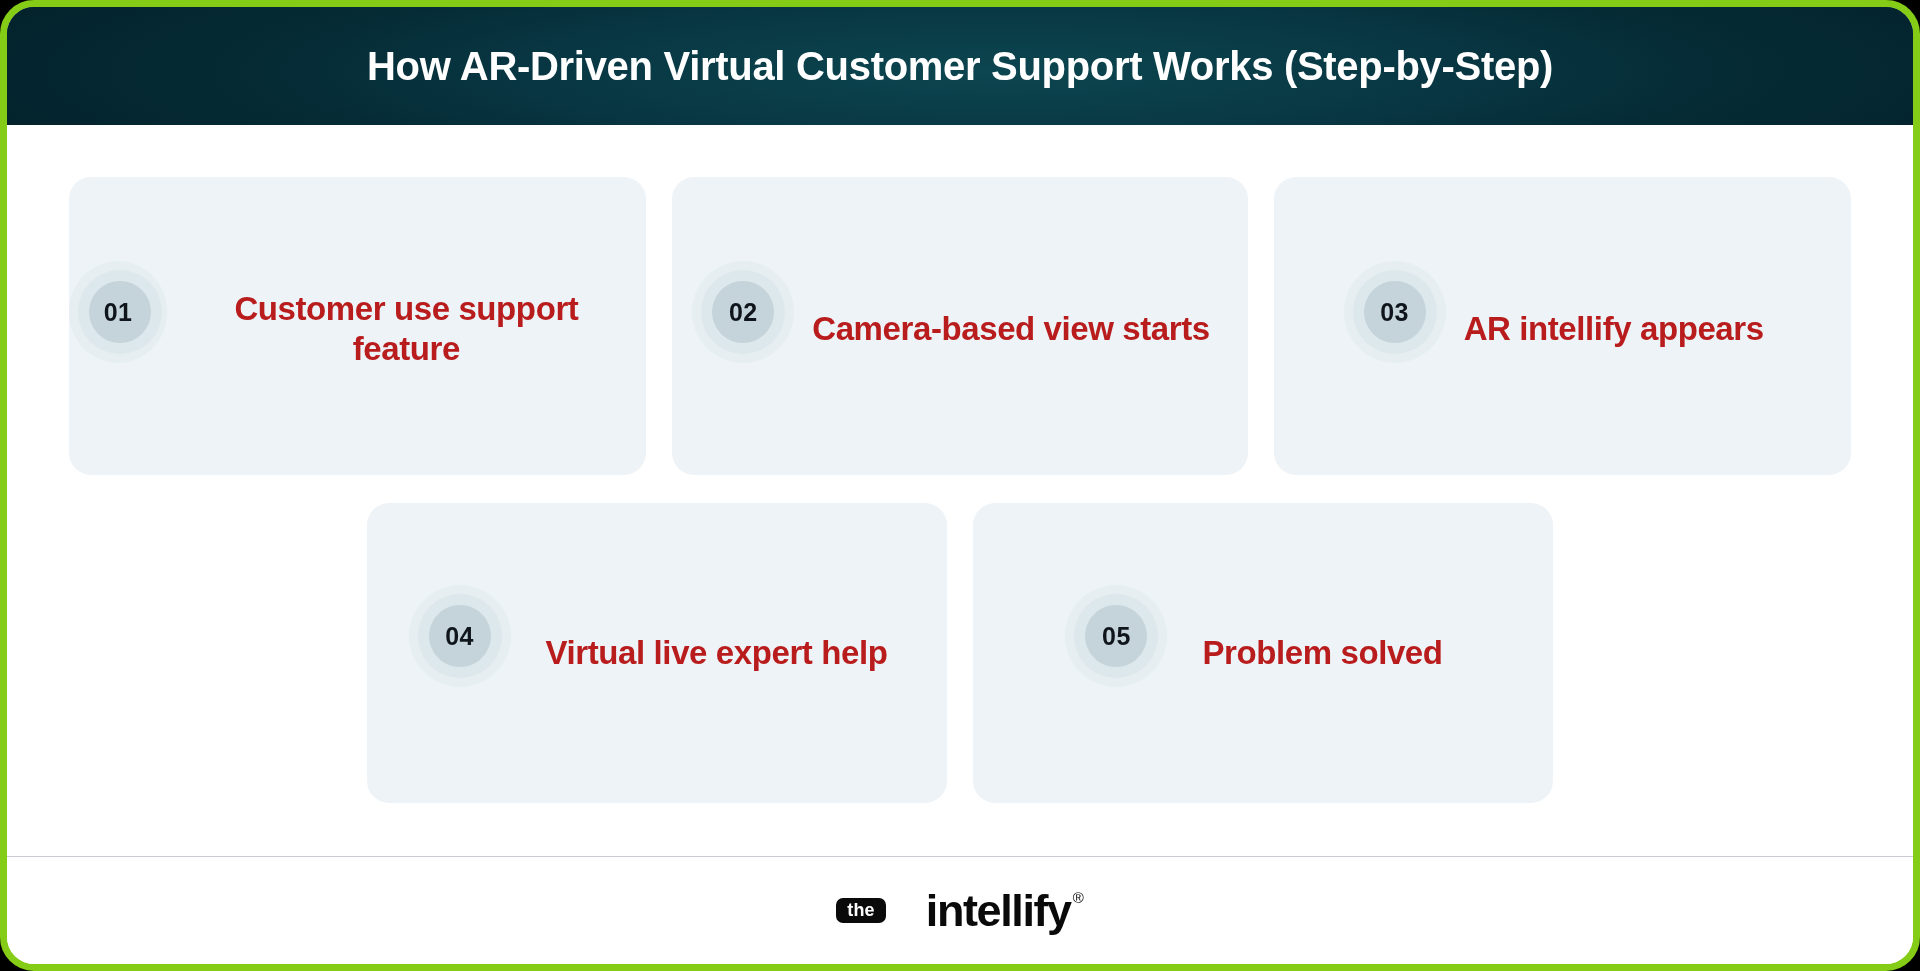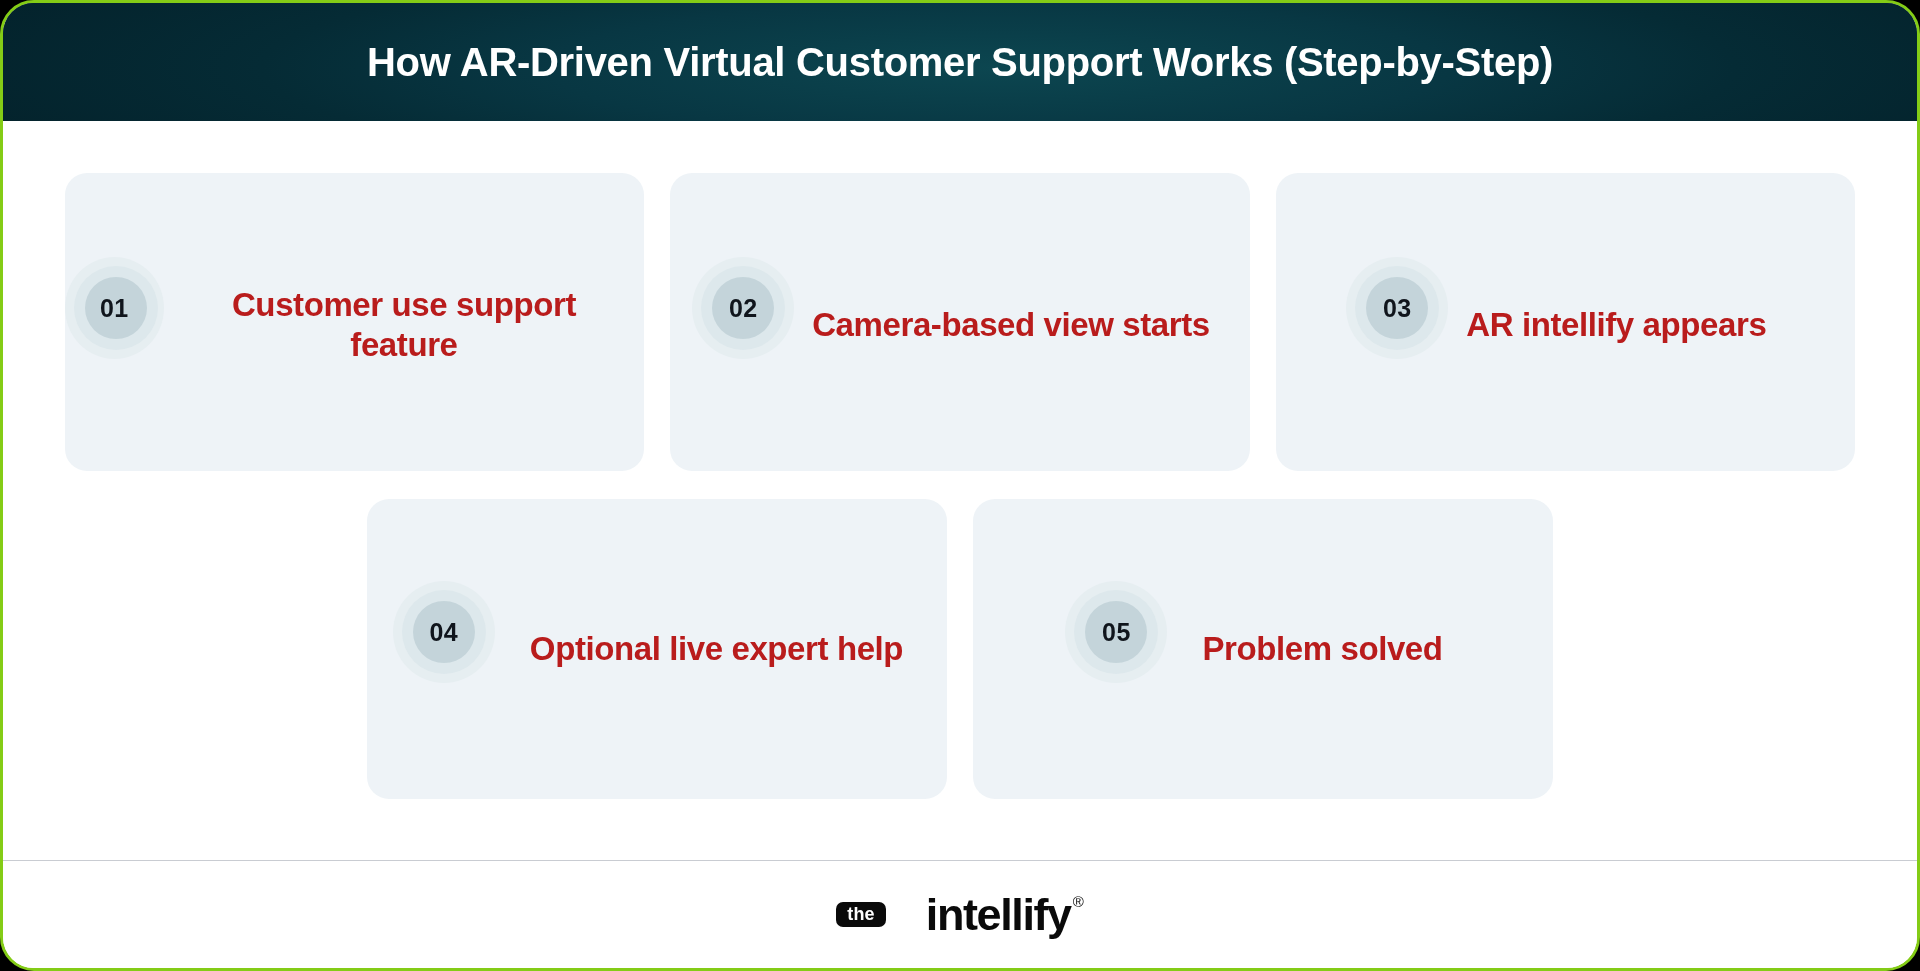--- a/index.html
+++ b/index.html
@@ -13,21 +13,21 @@
     overflow: hidden;
   }
 
   
   .infographic {
     position: relative;
     width: 1920px;
     height: 971px;
     border-radius: 34px;
     background: #ffffff;
-    border: 3px solid #84cc16;
+    border: 7px solid #84cc16;
     overflow: hidden;
   }
 
   
   .header {
     position: relative;
     width: 100%;
     height: 118px;
     background:
       radial-gradient(ellipse 62% 150% at 52% 55%, #0c4650 0%, #083743 38%, #052b35 62%, #032029 100%),
@@ -238,21 +238,21 @@
       </div>
 
     </div>
 
     <div class="row row-bottom">
 
       <div class="step-card">
         <div class="badge">
           <span class="badge-number">04</span>
         </div>
-        <div class="step-label">Optional live expert help</div>
+        <div class="step-label">Virtual live expert help</div>
       </div>
 
       <div class="step-card">
         <div class="badge">
           <span class="badge-number">05</span>
         </div>
         <div class="step-label">Problem solved</div>
       </div>
 
     </div>

